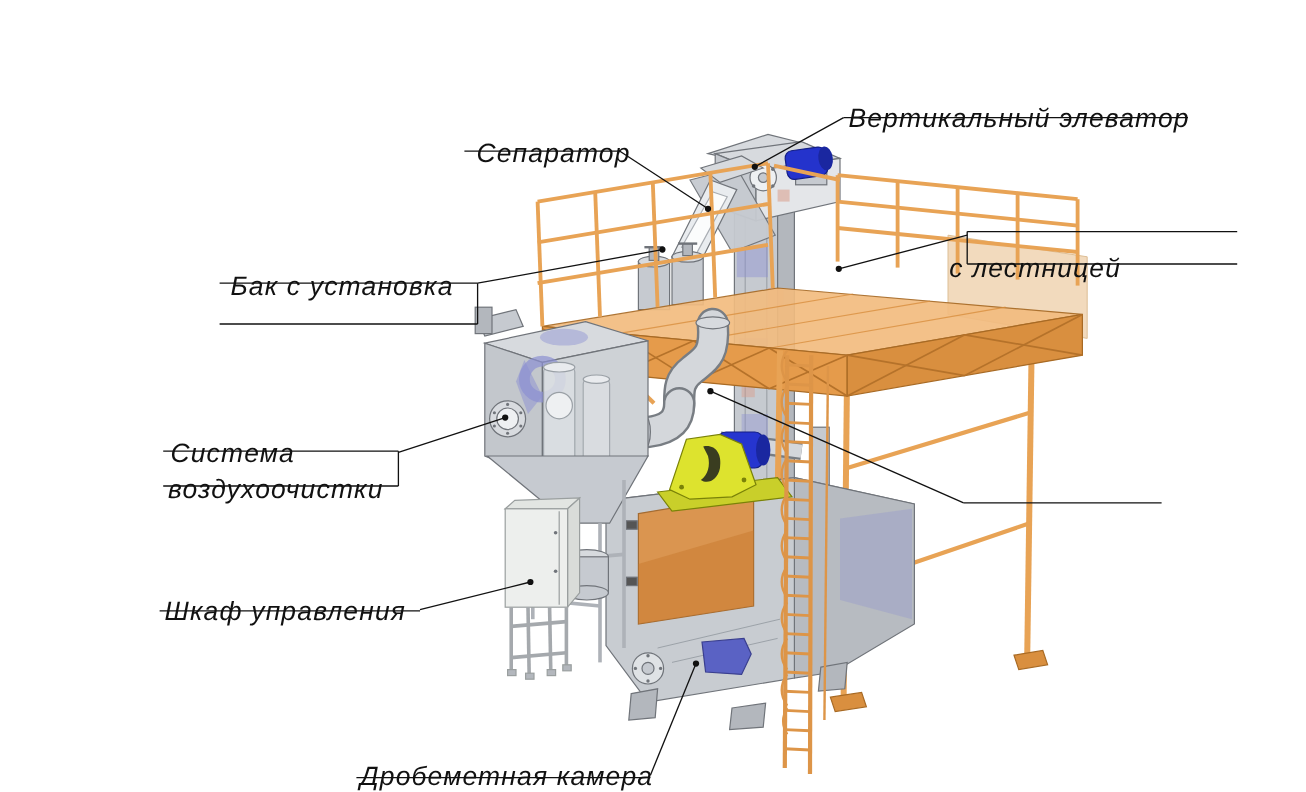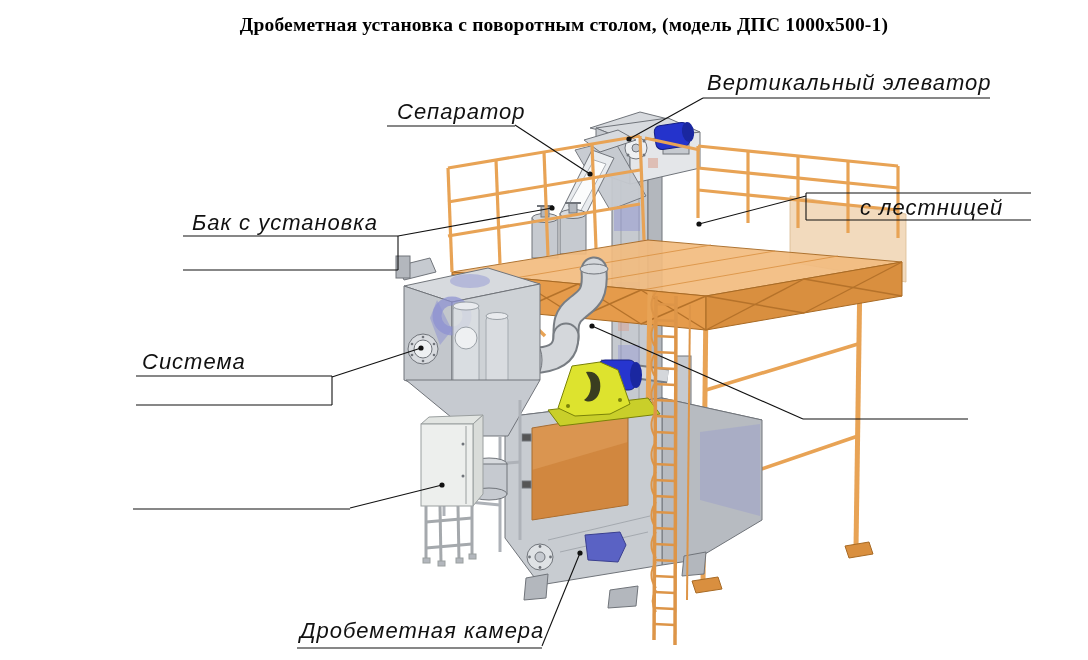--- a/index.html
+++ b/index.html
@@ -3,21 +3,21 @@
 <meta charset="utf-8">
 <style>
   html,body{margin:0;padding:0;background:#fff;}
   #stage{position:relative;width:1088px;height:660px;background:#fff;overflow:hidden;
          font-family:"Liberation Sans",sans-serif;}
   #machine-svg{position:absolute;left:0;top:0;}
   .title{position:absolute;left:40px;top:14px;width:1048px;text-align:center;
          font-family:"Liberation Serif",serif;font-weight:bold;font-size:19.5px;
          letter-spacing:.2px;color:#000;white-space:nowrap;}
   .lbl{position:absolute;font-style:italic;font-size:22px;line-height:24px;
-       letter-spacing:1px;color:#111;white-space:nowrap;}
+       letter-spacing:1px;color:#111;white-space:nowrap;margin-top:16px;}
 </style>
 </head>
 <body>
 
 <div id="stage">
 
 <svg id="machine-svg" width="1088" height="660" viewBox="0 0 1088 660">
 
   <g stroke="#70747a" stroke-width="1">
     <rect x="612" y="160" width="36" height="245" fill="#c6cad0"></rect>
@@ -317,21 +317,22 @@
         <circle cx="421" cy="348" r="2.6" fill="#111" stroke="none"></circle>
     <line x1="803" y1="419" x2="592" y2="326"></line>
         <circle cx="592" cy="326" r="2.6" fill="#111" stroke="none"></circle>
     <line x1="350" y1="508" x2="442" y2="485"></line>
         <circle cx="442" cy="485" r="2.6" fill="#111" stroke="none"></circle>
     <line x1="542" y1="646" x2="580" y2="553"></line>
         <circle cx="580" cy="553" r="2.6" fill="#111" stroke="none"></circle>
   </g>
 </svg>
 
-  <div class="title">Дробеметная установка с поворотным столом, (модель ДПС 1000х500-1)</div>
 
   <div class="lbl" style="left:397px;top:100px;text-align:center;">Сепаратор</div>
   <div class="lbl" style="left:707px;top:71px;">Вертикальный элеватор</div>
-  <div class="lbl" style="left:860px;top:196px;">с лестницей</div>
+  <div class="lbl" style="left:791px;top:196px;">с лестницей</div>
   <div class="lbl" style="left:192px;top:211px;">Бак с установка</div>
   <div class="lbl" style="left:142px;top:350px;">Система</div>
+  <div class="lbl" style="left:140px;top:380px;">воздухоочистки</div>
+  <div class="lbl" style="left:137px;top:482px;">Шкаф управления</div>
   <div class="lbl" style="left:300px;top:619px;">Дробеметная камера</div>
 </div>
 
 </body></html>

